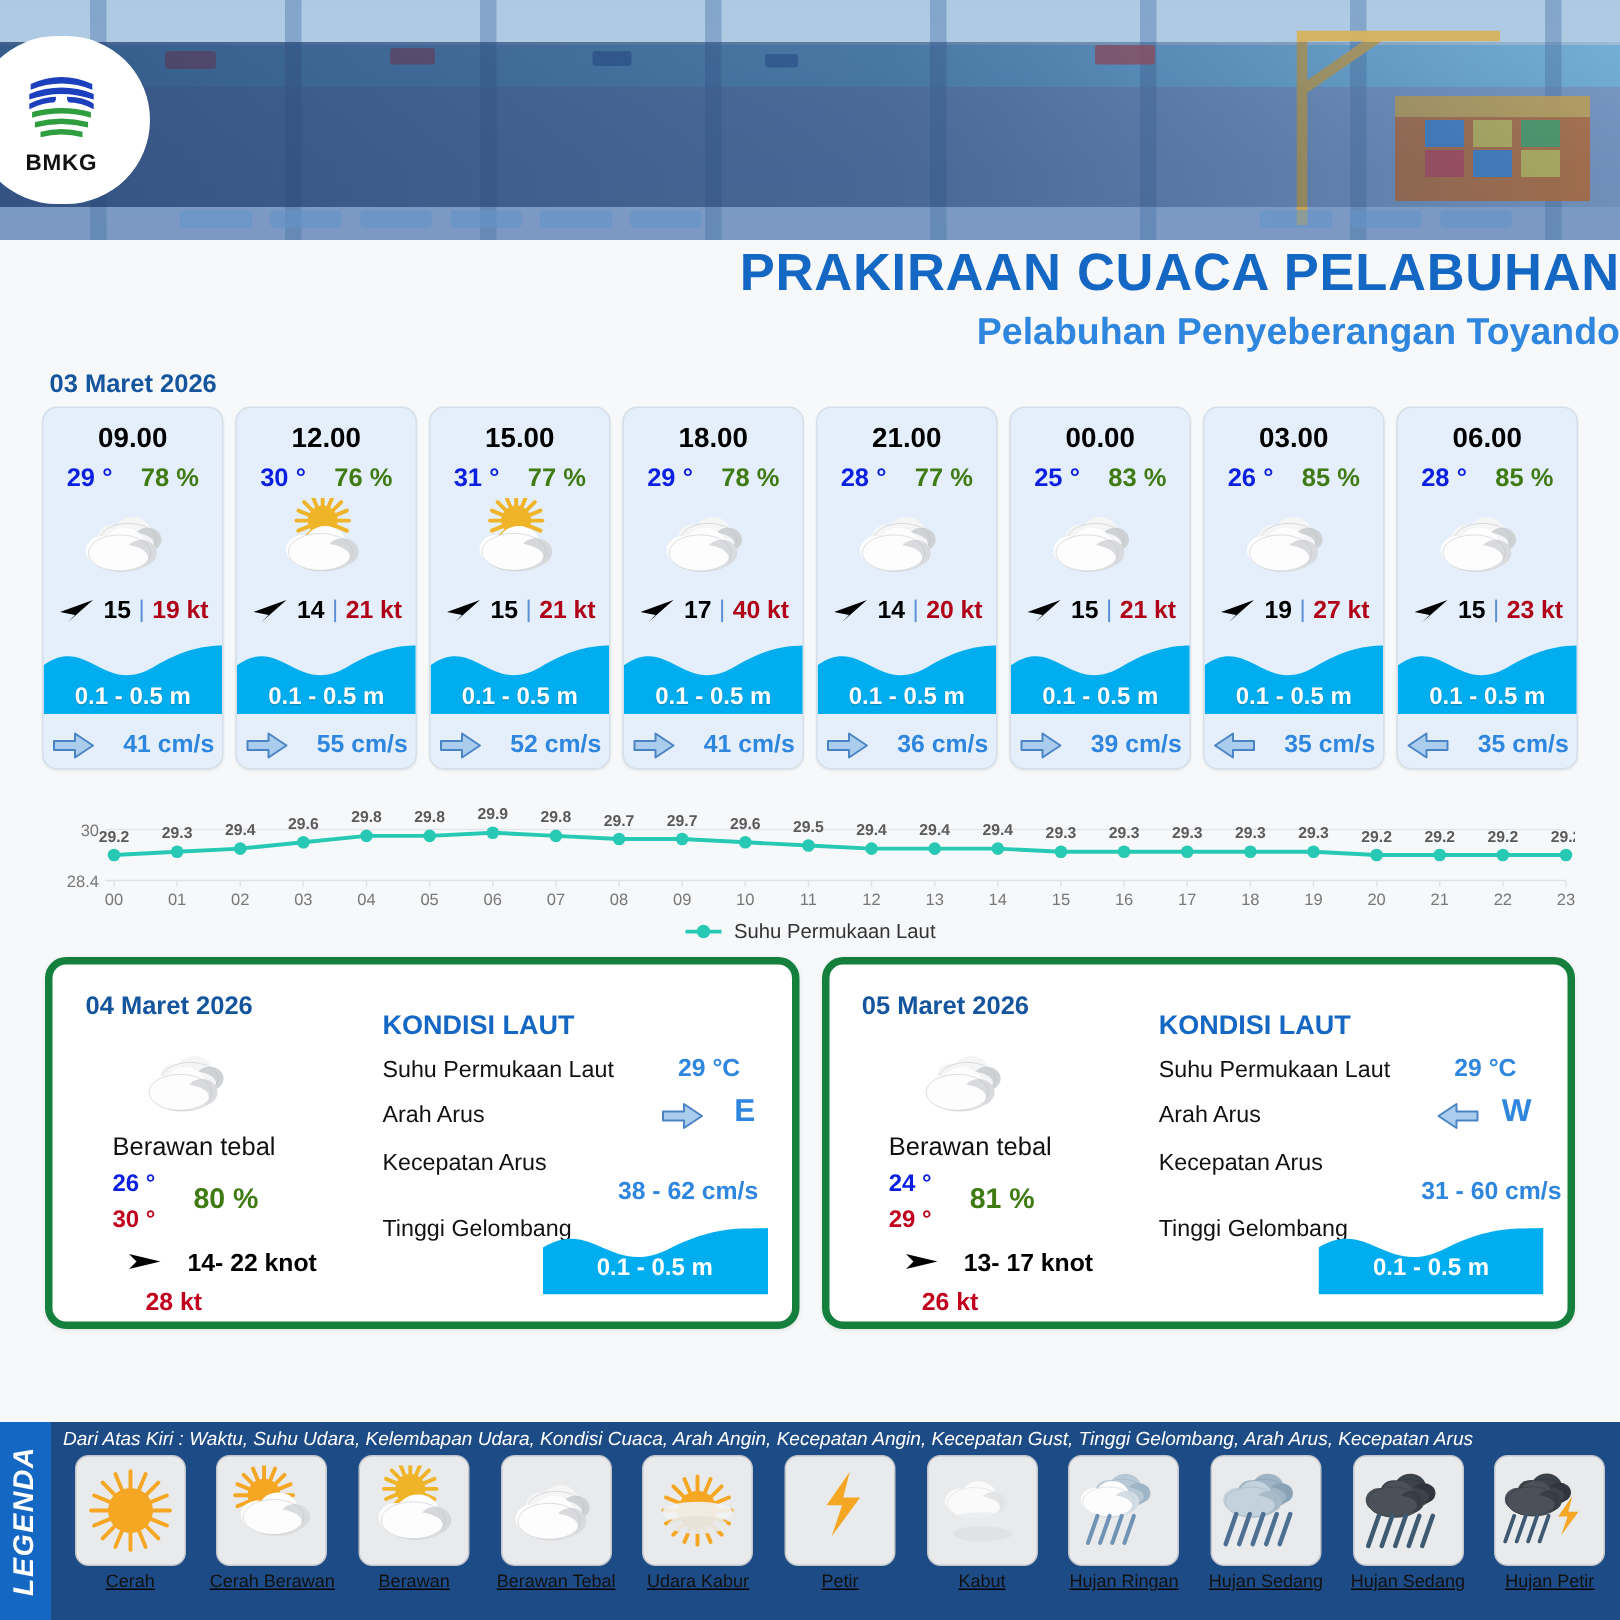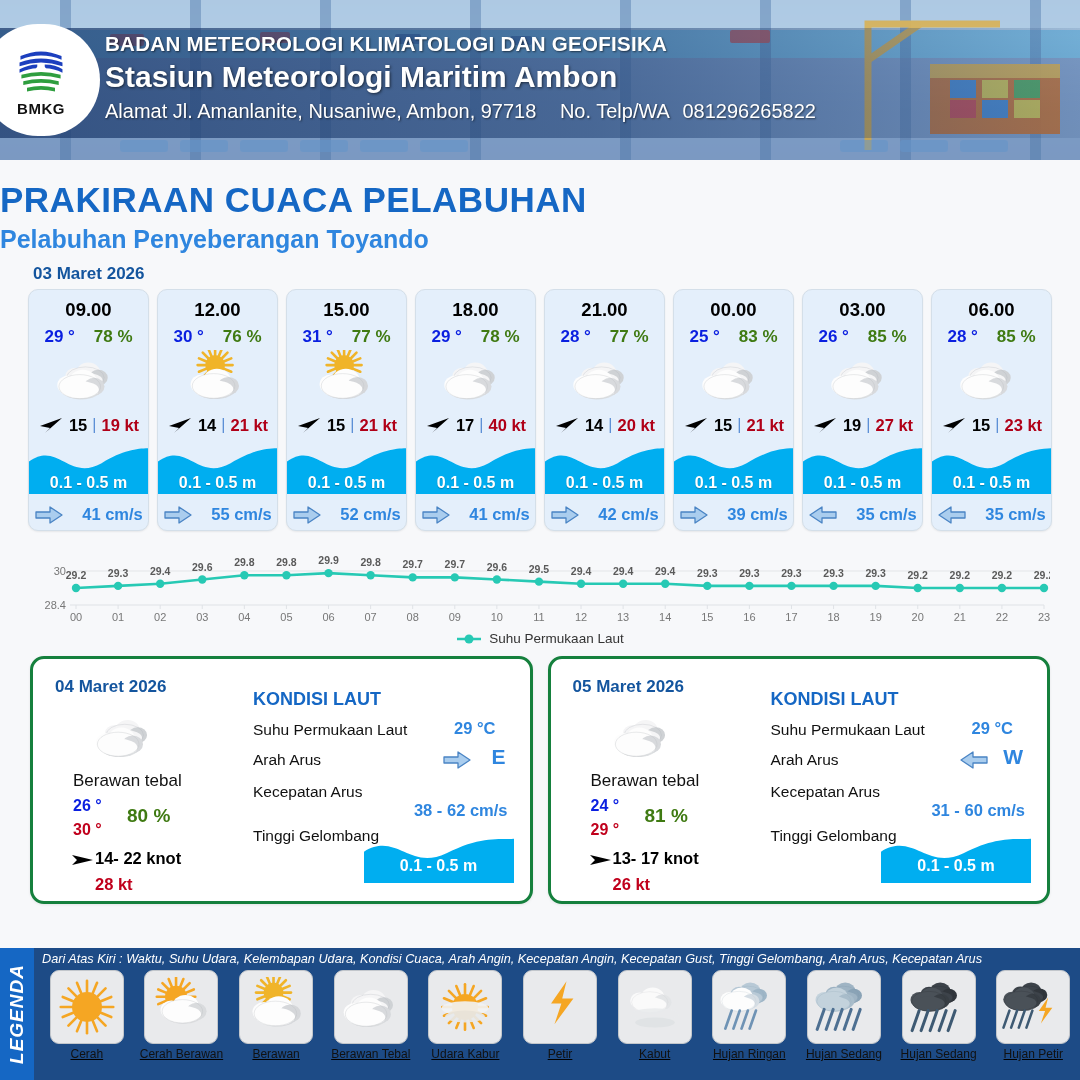--- a/index.html
+++ b/index.html
@@ -29,21 +29,21 @@
   .logo-txt { font-size:15px; font-weight:bold; color:#111; letter-spacing:.5px; margin-top:1px; }
   .hdr-text { position:absolute; left:105px; top:32px; z-index:6; }
   .hdr-l1 { font-size:20.5px; font-weight:bold; color:#fff; letter-spacing:.3px;
             text-shadow:1px 1px 2px rgba(0,0,0,.55); }
   .hdr-l2 { font-size:30px; font-weight:bold; color:#fff; margin-top:4px;
             text-shadow:1px 1px 3px rgba(0,0,0,.6); }
   .hdr-l3 { font-size:20px; color:#fff; margin-top:6px; text-shadow:1px 1px 2px rgba(0,0,0,.55); }
   .hdr-l3 span { margin-left:18px; }
 
   
-  .titles { text-align:left; margin-top:20px; }
+  .titles { text-align:right; margin-top:2px; }
   .t-main { font-size:35px; font-weight:bold; color:#1567c4; letter-spacing:.5px; }
   .t-sub  { font-size:25px; font-weight:bold; color:#2f86df; margin-top:5px; }
   .t-range { margin-top:9px; font-size:16.5px; color:#111; }
   .t-range b { font-weight:bold; }
   .t-range .gap { display:inline-block; width:54px; }
 
   
   .date-lbl { margin:10px 0 5px 33px; font-size:17px; font-weight:bold; color:#14559e; }
 
   
@@ -75,30 +75,30 @@
 
   
   .chart-box { position:relative; margin:14px 30px 0 30px; height:80px; }
   .chart-svg { display:block; }
   .legend-line { text-align:center; margin-top:6px; font-size:13.5px; color:#333;
                  display:flex; align-items:center; justify-content:center; gap:7px; }
 
   
   .days { display:flex; gap:15px; padding:0 30px; margin-top:10px; }
   .day {
-    flex:1; background:#fff; border:3px solid #15803d; border-radius:14px;
+    flex:1; background:#fff; border:5px solid #15803d; border-radius:14px;
     height:248px; position:relative; box-shadow:0 1px 3px rgba(0,0,0,.08);
   }
   .d-date { position:absolute; left:22px; top:18px; font-size:17px; font-weight:bold; color:#14559e; }
   .d-icon { position:absolute; left:58px; top:48px; }
   .d-cond { position:absolute; left:40px; top:112px; font-size:17px; color:#111; }
   .d-tmin { position:absolute; left:40px; top:138px; font-size:16px; font-weight:bold; color:#0a1fe0; }
   .d-tmax { position:absolute; left:40px; top:162px; font-size:16px; font-weight:bold; color:#c0001c; }
   .d-hum  { position:absolute; left:94px; top:146px; font-size:19px; font-weight:bold; color:#3f7a12; }
-  .d-wind { position:absolute; left:38px; top:190px; display:flex; align-items:flex-end; gap:0; }
+  .d-wind { position:absolute; left:50px; top:190px; display:flex; align-items:flex-start; gap:16px; }
   .d-wind-txt { font-size:16.5px; font-weight:bold; color:#000; }
   .d-gust { position:absolute; left:62px; top:216px; font-size:16.5px; font-weight:bold; color:#c0001c; }
   .d-sea-title { position:absolute; left:220px; top:30px; font-size:18px; font-weight:bold; color:#1567c4; }
   .d-lbl { position:absolute; left:220px; font-size:15.5px; color:#111; }
   .d-val { position:absolute; font-size:16.5px; font-weight:bold; color:#2f86df; }
   .d-wave { position:absolute; right:16px; bottom:18px; width:150px; height:54px; }
   .d-wave-txt {
     position:absolute; right:16px; bottom:26px; width:150px; text-align:center;
     font-size:16px; font-weight:bold; color:#fff;
   }
@@ -193,29 +193,20 @@
         <circle cx="30" cy="30" r="6" fill="#fff"></circle>
         <g fill="#2f9e3f">
           <path d="M9 34 q21 -6 42 0 l0 4 q-21 -6 -42 0 z"></path>
           <path d="M11 41 q19 -5 38 0 l0 4 q-19 -5 -38 0 z"></path>
           <path d="M15 48 q15 -4 30 0 l0 4 q-15 -4 -30 0 z"></path>
         </g>
       </svg>
       <div class="logo-txt">BMKG</div>
     </div>
 
-    <div class="hdr-text">
-      <div class="hdr-l1">BADAN METEOROLOGI KLIMATOLOGI DAN GEOFISIKA</div>
-      <div class="hdr-l2">Stasiun Meteorologi Maritim Ambon</div>
-      <div class="hdr-l3">
-        <span style="margin-left:0">Alamat Jl. Amanlanite, Nusaniwe, Ambon, 97718</span>
-        <span>No. Telp/WA</span>
-        <span style="margin-left:8px">081296265822</span>
-      </div>
-    </div>
   </div>
 
   <div class="titles">
     <div class="t-main">PRAKIRAAN CUACA PELABUHAN</div>
     <div class="t-sub">Pelabuhan Penyeberangan Toyando</div>
   </div>
 
   <div class="date-lbl">03 Maret 2026</div>
 
   <div class="cards" id="cards">
@@ -471,21 +462,21 @@
     <path d="M0 23.52 C 29.04 2.8000000000000003, 39.6 43.68, 72.60000000000001 25.2
       C 102.96000000000001 6.72, 118.8 11.200000000000001, 132 10.08 L 132 56 L 0 56 Z" fill="#00aef0"></path>
           </svg></div>
     <div class="wave-txt">0.1 - 0.5 m</div>
     <div class="c-cur">
       <svg width="30" height="18" viewBox="0 0 30 18">
     <g>
               <path d="M2 6 L16 6 L16 1 L28 9 L16 17 L16 12 L2 12 Z" fill="#aacdee" stroke="#4a84c4" stroke-width="1.3" stroke-linejoin="round"></path>
             </g>
           </svg>
-      <span class="c-cur-txt">42 cm/s</span>
+      <span class="c-cur-txt">36 cm/s</span>
     </div>
       </div>
       <div class="card">
     <div class="c-time">00.00</div>
     <div class="c-row">
       <span class="c-temp">25 °</span>
       <span class="c-hum">83 %</span>
     </div>
     <div class="c-icon">
           <svg width="72" height="58" viewBox="0 0 72 58">
@@ -828,21 +819,21 @@
     <div class="d-lbl" style="top:62px">Suhu Permukaan Laut</div>
     <div class="d-val" style="right:34px; top:60px">29 °C</div>
     <div class="d-lbl" style="top:92px">Arah Arus</div>
     <div style="position:absolute; right:58px; top:92px"><svg width="30" height="18" viewBox="0 0 30 18">
     <g transform="translate(30,0) scale(-1,1)">
               <path d="M2 6 L16 6 L16 1 L28 9 L16 17 L16 12 L2 12 Z" fill="#aacdee" stroke="#4a84c4" stroke-width="1.3" stroke-linejoin="round"></path>
             </g>
           </svg></div>
     <div class="d-val" style="right:24px; top:86px; font-size:21px">W</div>
     <div class="d-lbl" style="top:124px">Kecepatan Arus</div>
-    <div class="d-val" style="right:22px; top:142px">31 - 60 cm/s</div>
+    <div class="d-val" style="right:4px; top:142px">31 - 60 cm/s</div>
     <div class="d-lbl" style="top:168px">Tinggi Gelombang</div>
     <div class="d-wave"><svg width="150" height="54" viewBox="0 0 150 54" preserveAspectRatio="none">
     <path d="M0 22.68 C 33 2.7, 45 42.120000000000005, 82.5 24.3
       C 117 6.4799999999999995, 135 10.8, 150 9.719999999999999 L 150 54 L 0 54 Z" fill="#00aef0"></path>
           </svg></div>
     <div class="d-wave-txt">0.1 - 0.5 m</div>
       </div>
     </div>
 
   <div class="legenda">

